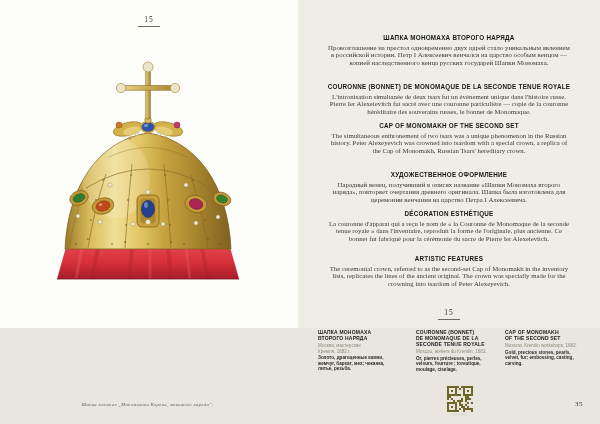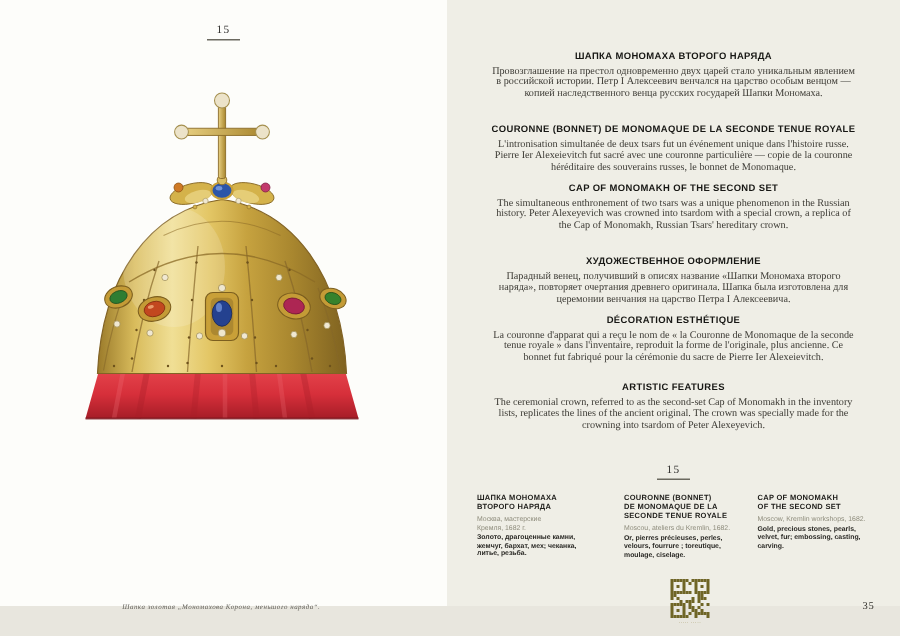--- a/index.html
+++ b/index.html
@@ -1,17 +1,17 @@
 <!DOCTYPE html>
 <html><head>
 <meta charset="utf-8">
 <style>
   html,body{margin:0;padding:0}
   body{width:600px;height:424px;overflow:hidden;background:#e8e6de;font-family:"Liberation Serif",serif;-webkit-font-smoothing:antialiased}
-  .page{position:absolute;top:0;height:404px}
+  .page{position:absolute;top:0;height:328px}
   .page.left{left:0;width:298px;background:#fdfdfa}
   .page.right{left:298px;width:302px;background:#efeee6}
   .plate{position:absolute;width:100%;text-align:center;font-family:"Liberation Serif",serif;font-size:7.5px;letter-spacing:1px;color:#2e2d2b}
   .plate .n{display:inline-block;min-width:22px;padding-bottom:1.5px;border-bottom:0.8px solid #6b695f}
   .sec{position:absolute;left:18px;width:266px;text-align:center}
   .sec h2{margin:0 0 2.5px;font-family:"Liberation Sans",sans-serif;font-weight:700;font-size:6.3px;letter-spacing:.25px;color:#171714;white-space:nowrap}
   .sec p{margin:0 auto;width:246px;font-size:6.8px;line-height:7.7px;color:#3c3a34}
   .credit{position:absolute;top:329px;font-family:"Liberation Sans",sans-serif}
   .credit h3{margin:0 0 2px;font-size:5px;line-height:6px;letter-spacing:.2px;color:#22211e;white-space:pre-line}
   .credit .meta{font-size:4.6px;line-height:5.6px;color:#8e8c7c;margin:0 0 1px;white-space:pre-line}

